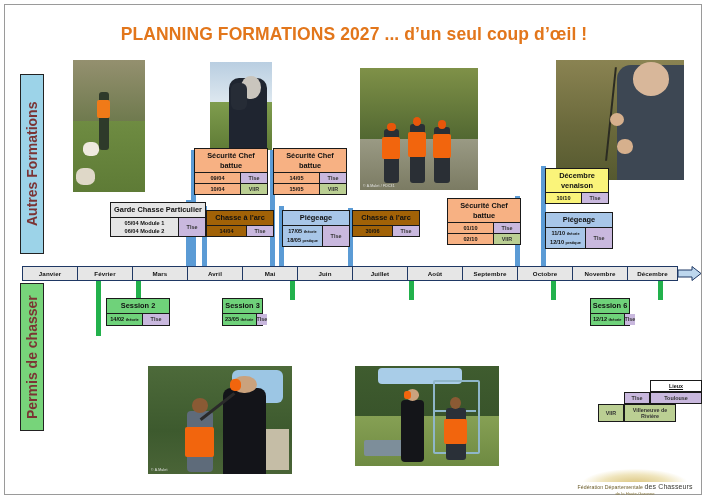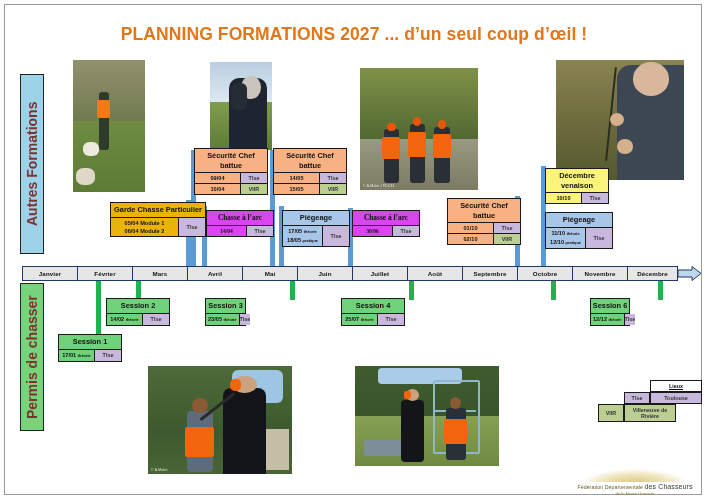--- a/index.html
+++ b/index.html
@@ -175,22 +175,22 @@
   .box .dates .d .sub{font-size:3.9px;font-weight:bold;}
   .box .loc{
     width:26px;box-sizing:border-box;
     font-size:5.4px;font-weight:bold;text-align:center;color:#333;
     display:flex;align-items:center;justify-content:center;
   }
   .box .line{border-bottom:1px solid #1a1a1a;}
 
   
   .pal-orange .hd,.pal-orange .dates{background:#F7B183;}
-  .pal-pink   .hd,.pal-pink   .dates{background:#eab308;}
-  .pal-khaki  .hd,.pal-khaki  .dates{background:#d946ef;font-family:Liberation Serif, serif;}
+  .pal-pink   .hd,.pal-pink   .dates{background:#e5e5e5;}
+  .pal-khaki  .hd,.pal-khaki  .dates{background:#a16207;}
   .pal-blue   .hd,.pal-blue   .dates{background:#A8C6E8;}
   .pal-yellow .hd,.pal-yellow .dates{background:#FAF47A;}
   .pal-green  .hd,.pal-green  .dates{background:#6FD27A;}
   .loc-tlse{background:#C9B8DE;}
   .loc-vllr{background:#BBCF93;}
 
   
   #legend{position:absolute;left:598px;top:380px;width:104px;}
   #legend .lrow{display:flex;}
   #legend .cell{
@@ -445,59 +445,41 @@
     <div class="month" style="left:385px;width:55px;">Août</div>
     <div class="month" style="left:440px;width:55px;">Septembre</div>
     <div class="month" style="left:495px;width:55px;">Octobre</div>
     <div class="month" style="left:550px;width:55px;">Novembre</div>
     <div class="month" style="left:605px;width:51px;">Décembre</div>
   </div>
   <svg id="arrow" viewBox="0 0 24 15">
     <path d="M0 4 H14 V0.5 L23 7.5 L14 14.5 V11 H0 Z" fill="#BDD7EE" stroke="#1F3864" stroke-width="1"></path>
   </svg>
 
-  <div class="box pal-green" style="left:58px;top:334px;width:64px;">
-    <div class="hd">Session 1</div>
-    <div class="row">
-      <div class="dates">
-          <div class="d">17/01 <span class="sub">théorie</span></div>
-        </div>
-      <div class="loc loc-tlse">Tlse</div>
-    </div>
-  </div>
 
   <div class="box pal-green" style="left:106px;top:298px;width:64px;">
     <div class="hd">Session 2</div>
     <div class="row">
       <div class="dates">
           <div class="d">14/02 <span class="sub">théorie</span></div>
         </div>
       <div class="loc loc-tlse">Tlse</div>
     </div>
   </div>
 
-  <div class="box pal-green" style="left:205px;top:298px;width:41px;">
+  <div class="box pal-green" style="left:222px;top:298px;width:41px;">
     <div class="hd">Session 3</div>
     <div class="row">
       <div class="dates">
           <div class="d">23/05 <span class="sub">théorie</span></div>
         </div>
       <div class="loc loc-tlse">Tlse</div>
     </div>
   </div>
 
-  <div class="box pal-green" style="left:341px;top:298px;width:64px;">
-    <div class="hd">Session 4</div>
-    <div class="row">
-      <div class="dates">
-          <div class="d">25/07 <span class="sub">théorie</span></div>
-        </div>
-      <div class="loc loc-tlse">Tlse</div>
-    </div>
-  </div>
 
 
   <div class="box pal-green" style="left:590px;top:298px;width:40px;">
     <div class="hd">Session 6</div>
     <div class="row">
       <div class="dates">
           <div class="d">12/12 <span class="sub">théorie</span></div>
         </div>
       <div class="loc loc-tlse">Tlse</div>
     </div>

